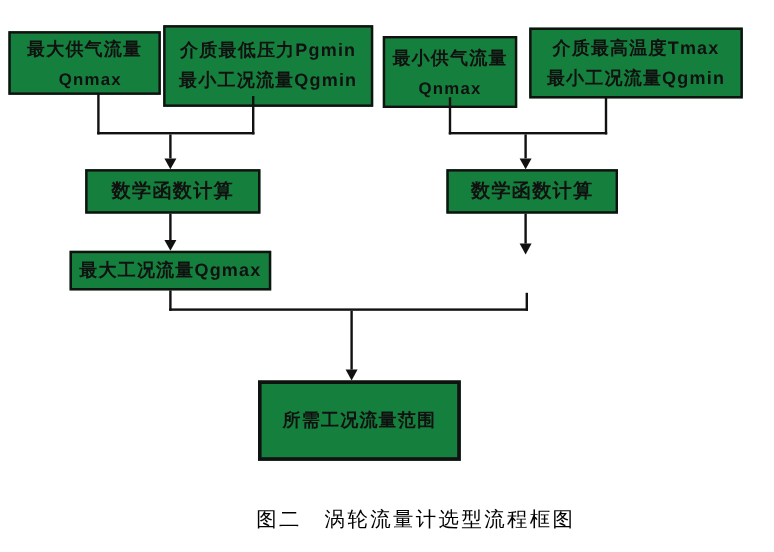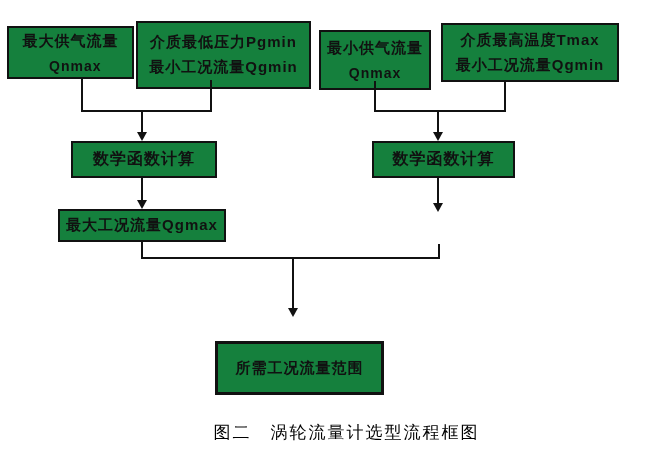--- a/index.html
+++ b/index.html
@@ -37,21 +37,21 @@
   #n-qnmin   { left: 319px; top: 30px;  width: 112px; height: 60px; font-size: 15px; }
   #n-qnmin .l2 { margin-top: 7px; font-size: 14px; }
   #n-pgmax   { left: 441px; top: 23px;  width: 178px; height: 59px; font-size: 15px; }
   #n-pgmax .l2 { margin-top: 6px; }
   
   #n-calcL   { left: 71px;  top: 141px; width: 146px; height: 37px; font-size: 16px; }
   #n-calcR   { left: 372px; top: 141px; width: 143px; height: 37px; font-size: 16px; }
   #n-qgmax   { left: 58px;  top: 209px; width: 168px; height: 33px; font-size: 15px; }
   #n-qgmin   { left: 358px; top: 212px; width: 182px; height: 32px; font-size: 15px; }
   
-  #n-range   { left: 215px; top: 317px; width: 169px; height: 54px; border-width: 3px; font-size: 15px; margin-top: 24px; }
+  #n-range   { left: 215px; top: 317px; width: 169px; height: 67px; border-width: 3px; font-size: 15px; }
   #n-range .l2 { margin-top: 6px; font-size: 16px; }
 
   .vline, .hline {
     position: absolute;
     background: #111111;
   }
   .vline { width: 2px; }
   .hline { height: 2px; }
   .arrowhead {
     position: absolute;

